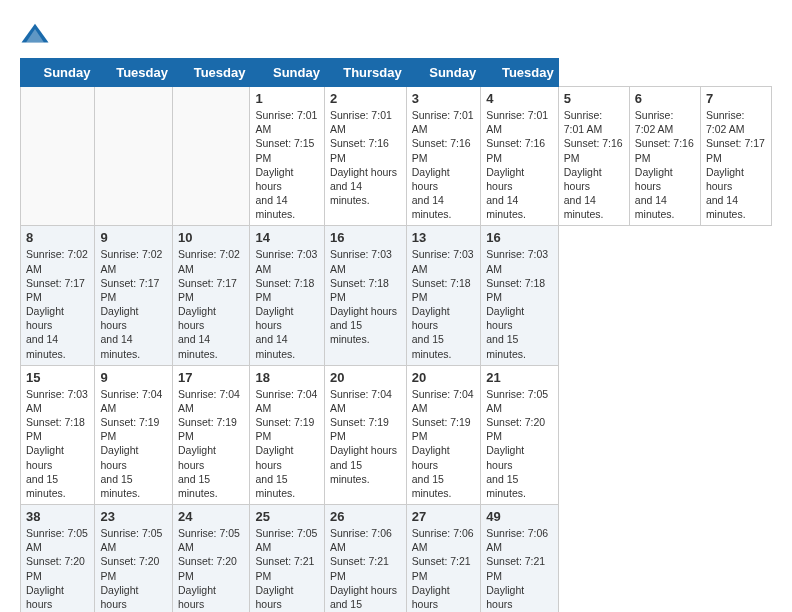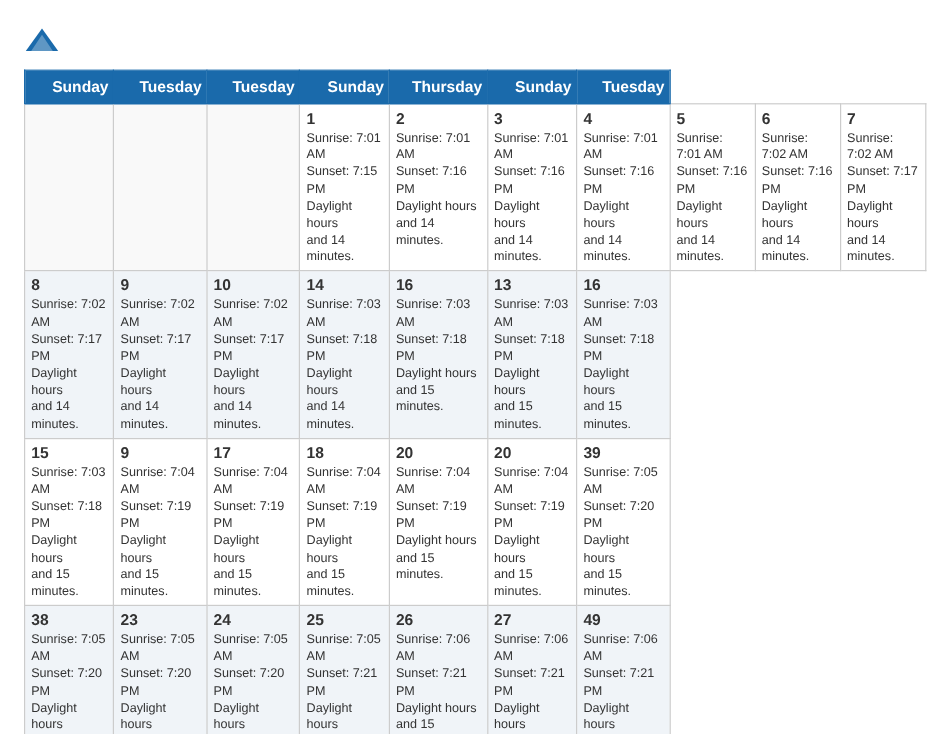--- a/index.html
+++ b/index.html
@@ -308,21 +308,21 @@
         <td>
         <span class="day-num">20</span>
         <div class="day-info">
           Sunrise: 7:04 AM<br>
           Sunset: 7:19 PM<br>
           Daylight hours<br>
           and 15 minutes.
         </div>
       </td>
         <td>
-        <span class="day-num">39</span>
+        <span class="day-num">21</span>
         <div class="day-info">
           Sunrise: 7:05 AM<br>
           Sunset: 7:20 PM<br>
           Daylight hours<br>
           and 15 minutes.
         </div>
       </td>
       </tr>
       <tr>
         <td>

